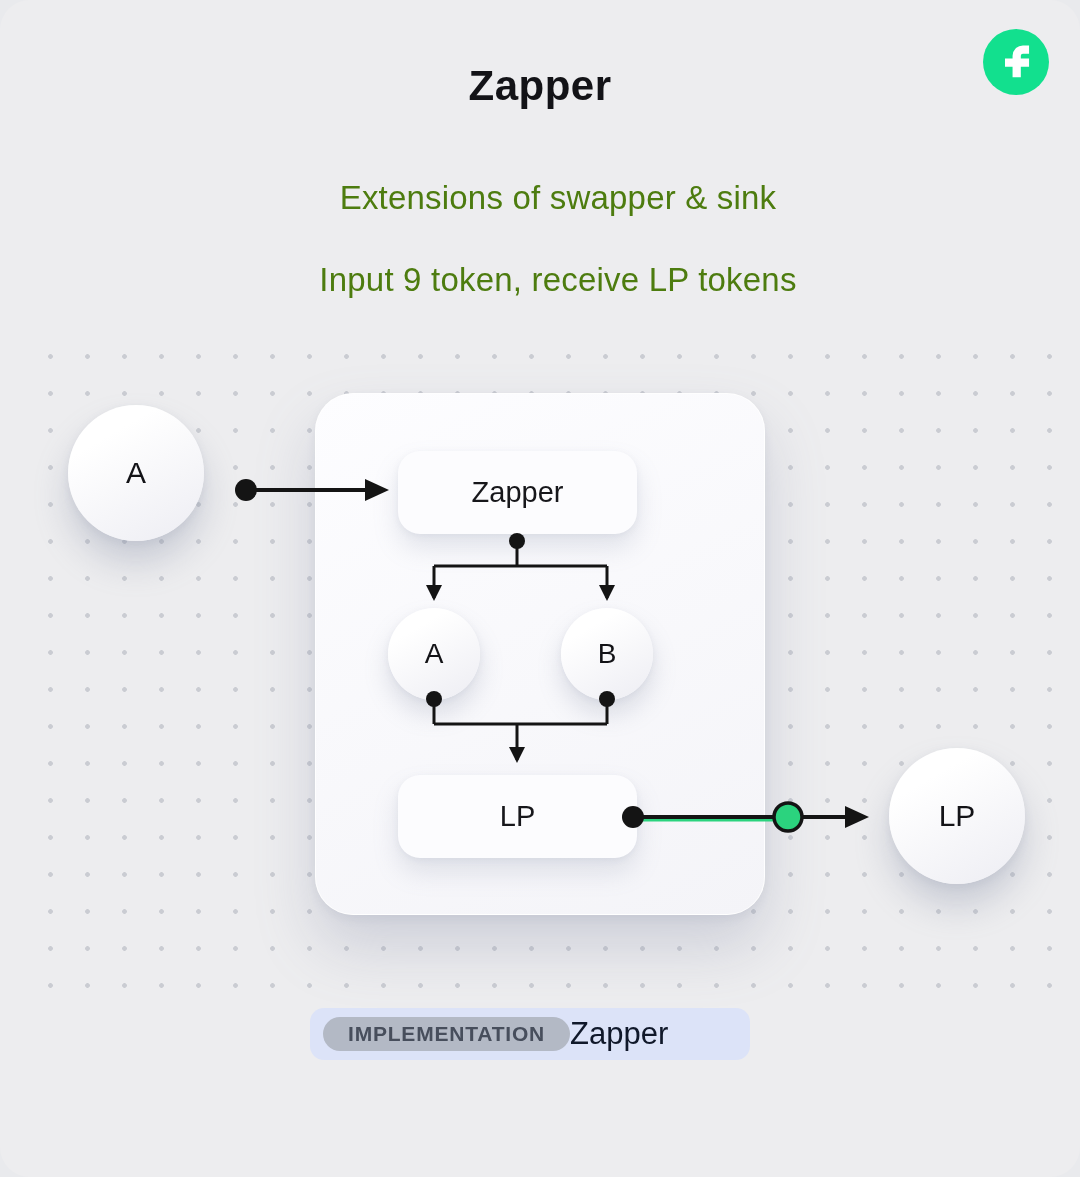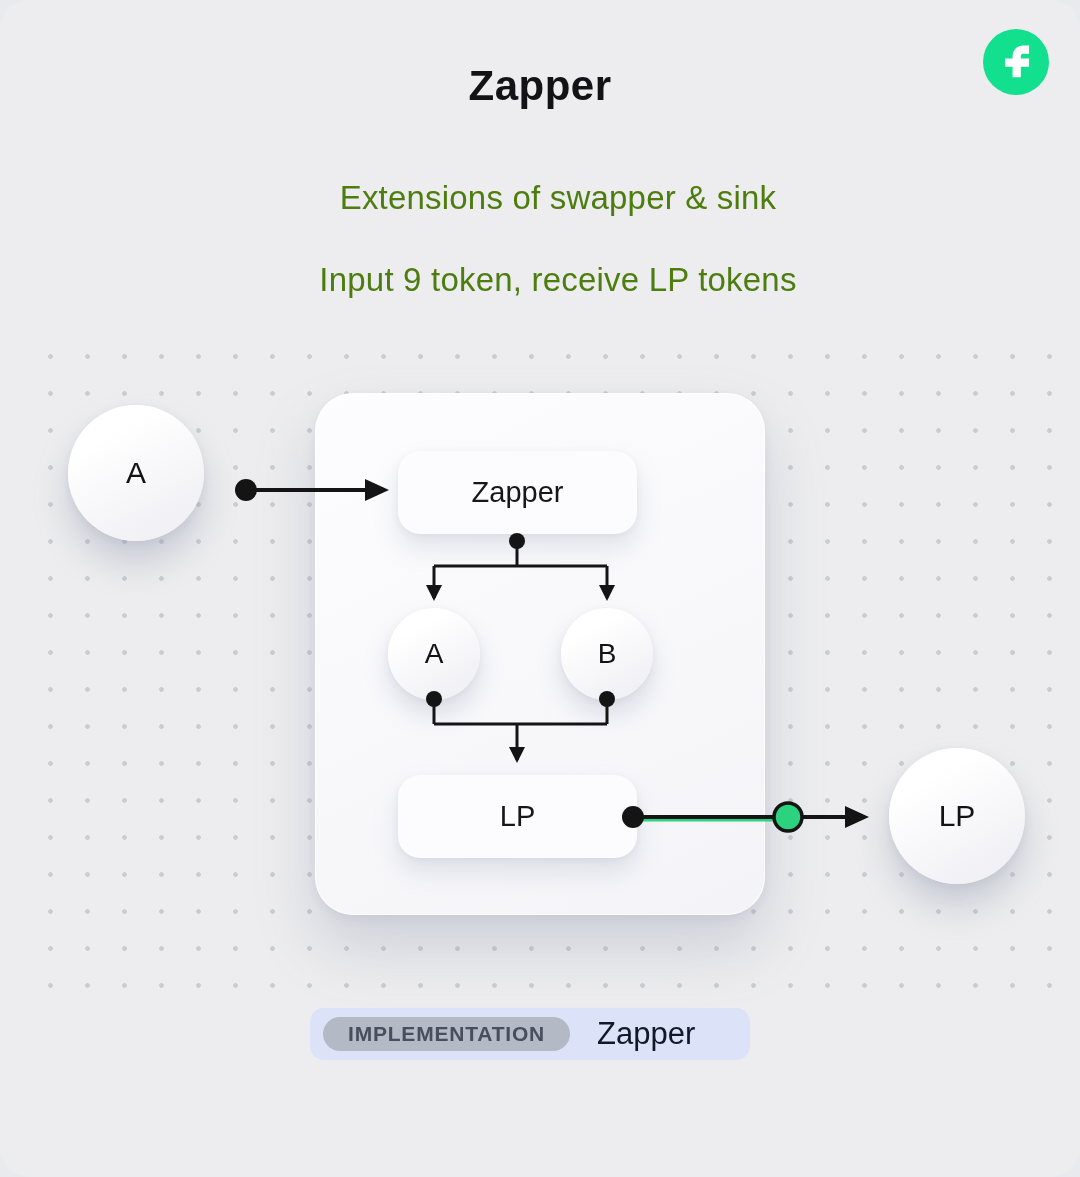--- a/index.html
+++ b/index.html
@@ -81,21 +81,21 @@
   .connectors .ln      { stroke:var(--line-black,#141414); stroke-width:4; fill:none; }
   .connectors .ln-thin { stroke:var(--line-black,#141414); stroke-width:3; fill:none; }
   .connectors .ln-green{ stroke:var(--accent-green,#2bd37e); stroke-width:3; fill:none; }
   .connectors circle   { fill:var(--line-black,#141414); }
   .connectors .green-dot { fill:var(--accent-green,#2bd37e); stroke:var(--line-black,#141414); stroke-width:3.5; }
 
   
   .footer-badge {
     position:absolute; left:310px; top:1008px; width:440px; height:52px;
     border-radius:14px; background:var(--badge-bg,#dce3f8);
-    display:flex; align-items:center; padding:0 13px; gap:27px;
+    display:flex; align-items:center; padding:0 13px; 
   }
   .impl-pill {
     background:var(--pill-bg,#b3b9c5); color:var(--pill-text,#474e5c);
     border-radius:999px; padding:5px 25px;
     font-size:21px; font-weight:700; letter-spacing:.8px; white-space:nowrap;
   }
   .impl-name { font-size:31px; color:#10182a; font-weight:400; }
 </style>
 </head>
 <body>

